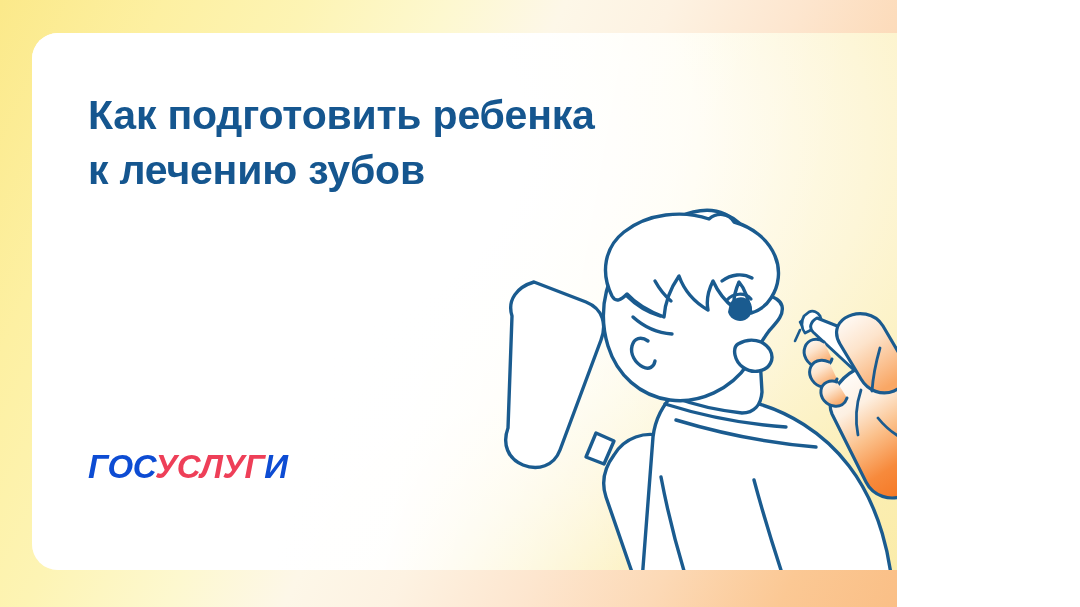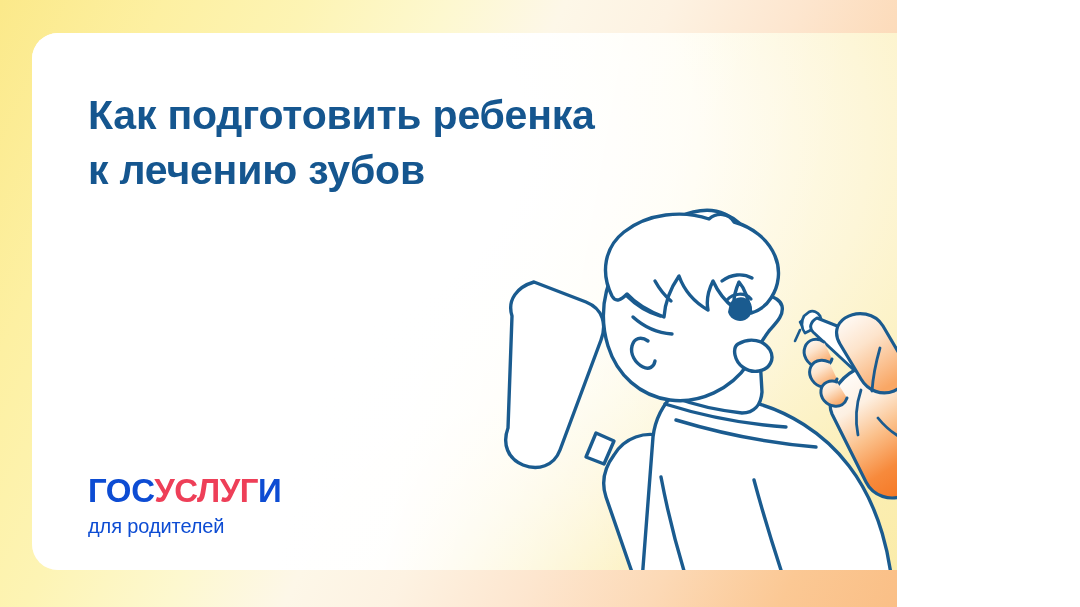--- a/index.html
+++ b/index.html
@@ -75,22 +75,23 @@
     color: #15568f;
     letter-spacing: -0.2px;
     white-space: pre-line;
     z-index: 6;
   }
 
   
   #logo {
     position: absolute;
     left: 88px;
-    top: 474px;
+    top: 450px;
     z-index: 6;
+    font-style: italic;
   }
   #logo-word {
     font-size: 33px;
     font-weight: bold;
     letter-spacing: -0.4px;
     line-height: 1;
     white-space: nowrap;
   }
   .logo-blue { color: #0d4cd3; }
   .logo-red  { color: #ee3f58; }
@@ -271,21 +272,20 @@
       </g>
 
     </g>
   </svg>
 
   <div id="title">Как подготовить ребенка
 к лечению зубов</div>
 
   <div id="logo">
     <div id="logo-word"><span class="logo-blue">ГОС</span><span class="logo-red">УСЛУГ</span><span class="logo-blue">И</span></div>
-    <div id="logo-sub">для родителей</div>
   </div>
 
   <svg id="star" viewBox="0 0 44 44">
     <path d="M22 5.2 C23.2 5.2 24.1 6.0 25.0 7.6 L28.3 13.8 C28.9 15.0 29.6 15.6 30.9 15.9
              L37.6 17.2 C39.4 17.6 40.2 18.4 40.2 19.6 C40.2 20.5 39.7 21.3 38.6 22.4
              L33.8 27.3 C32.9 28.2 32.6 29.0 32.8 30.3 L33.7 37.0 C33.9 38.4 33.4 39.3 32.4 39.8
              C31.5 40.3 30.5 40.1 29.1 39.4 L23.2 36.3 C22.2 35.8 21.8 35.8 20.8 36.3
              L14.9 39.4 C13.5 40.1 12.5 40.3 11.6 39.8 C10.6 39.3 10.1 38.4 10.3 37.0
              L11.2 30.3 C11.4 29.0 11.1 28.2 10.2 27.3 L5.4 22.4 C4.3 21.3 3.8 20.5 3.8 19.6
              C3.8 18.4 4.6 17.6 6.4 17.2 L13.1 15.9 C14.4 15.6 15.1 15.0 15.7 13.8

